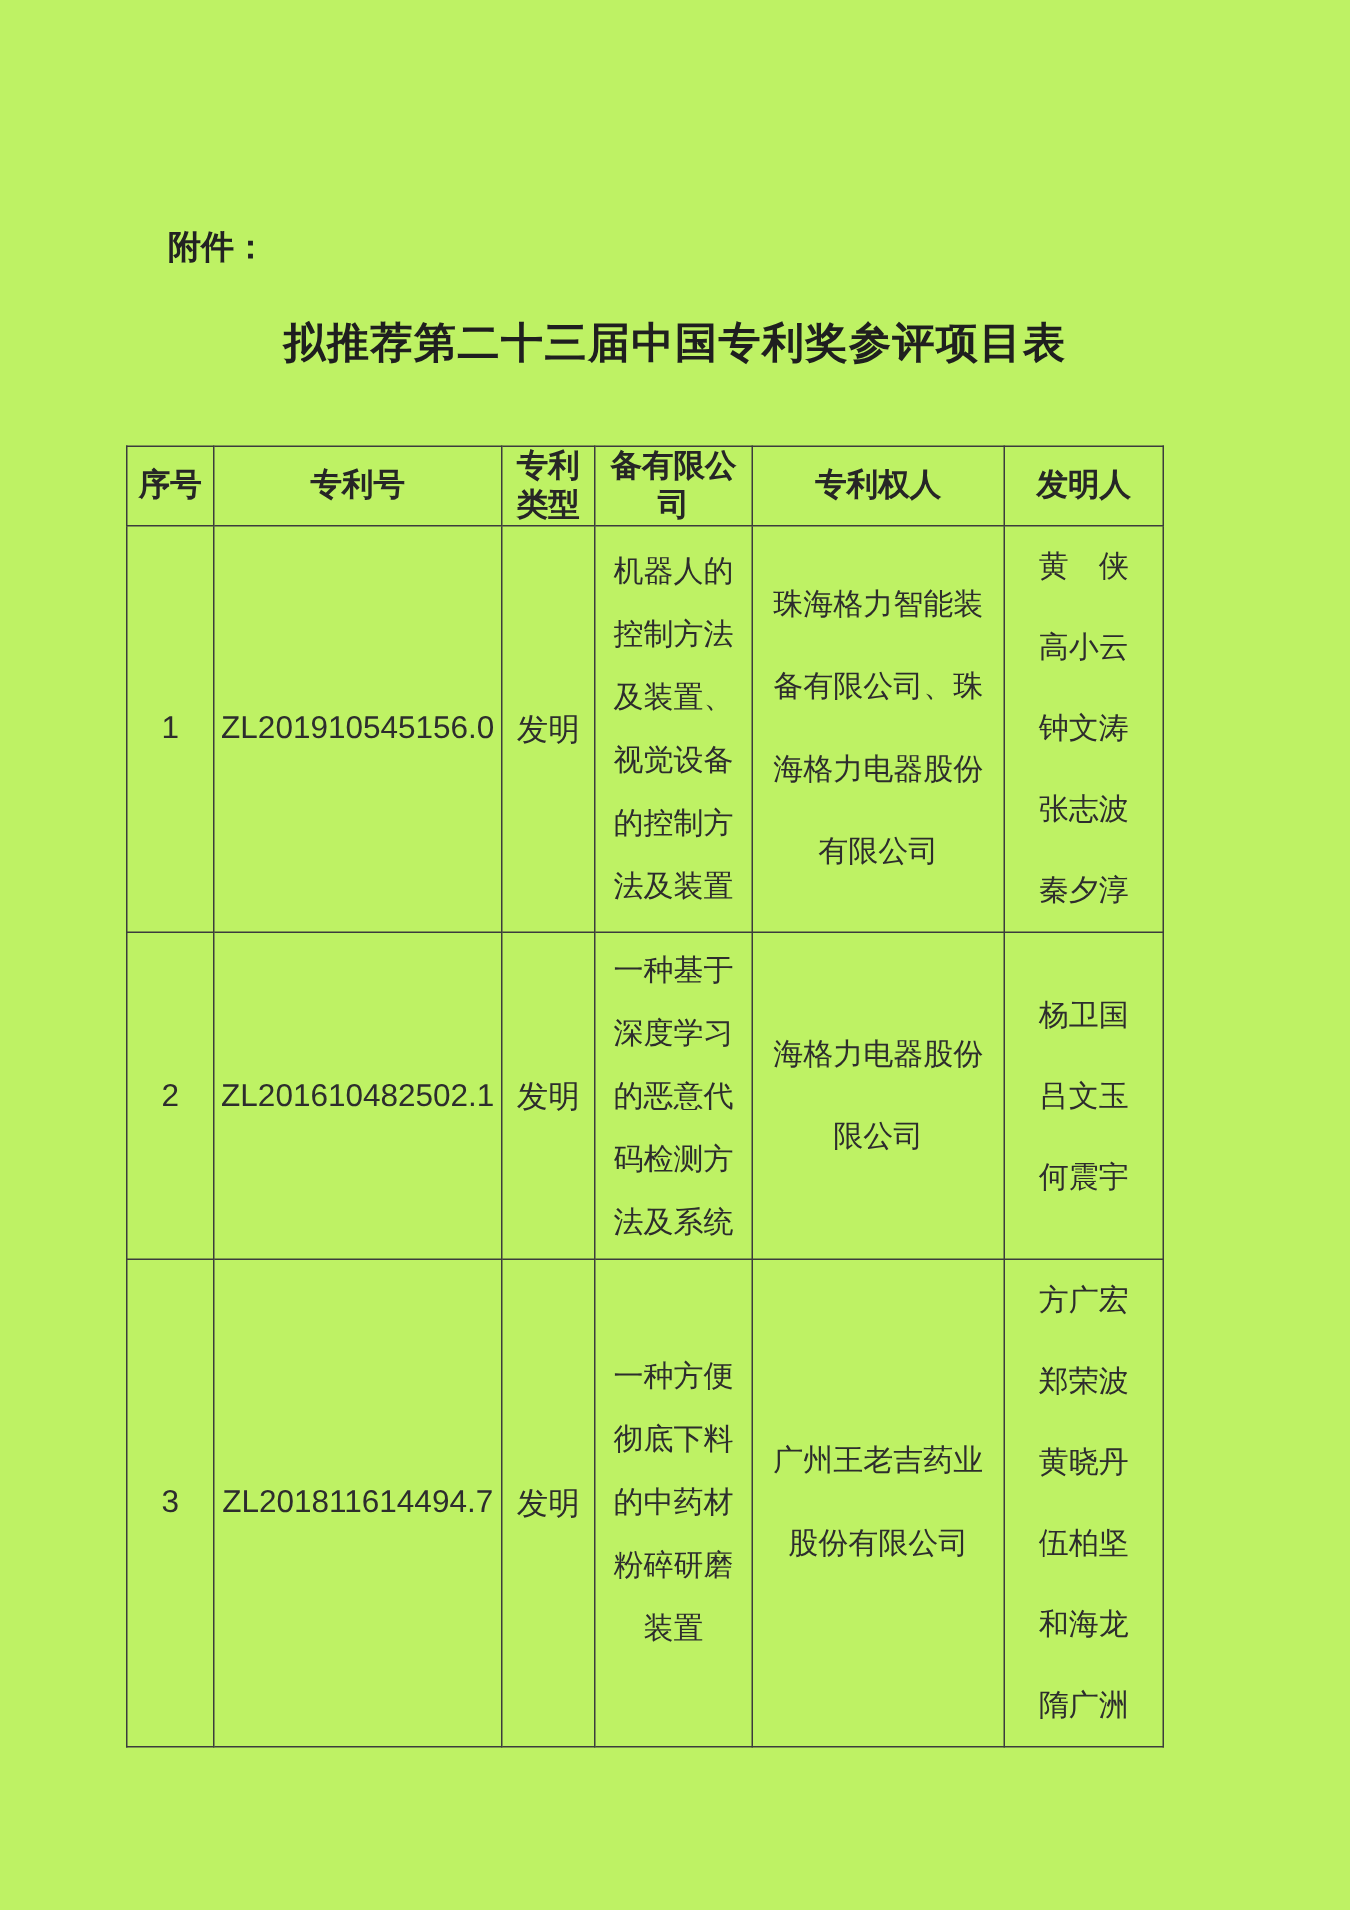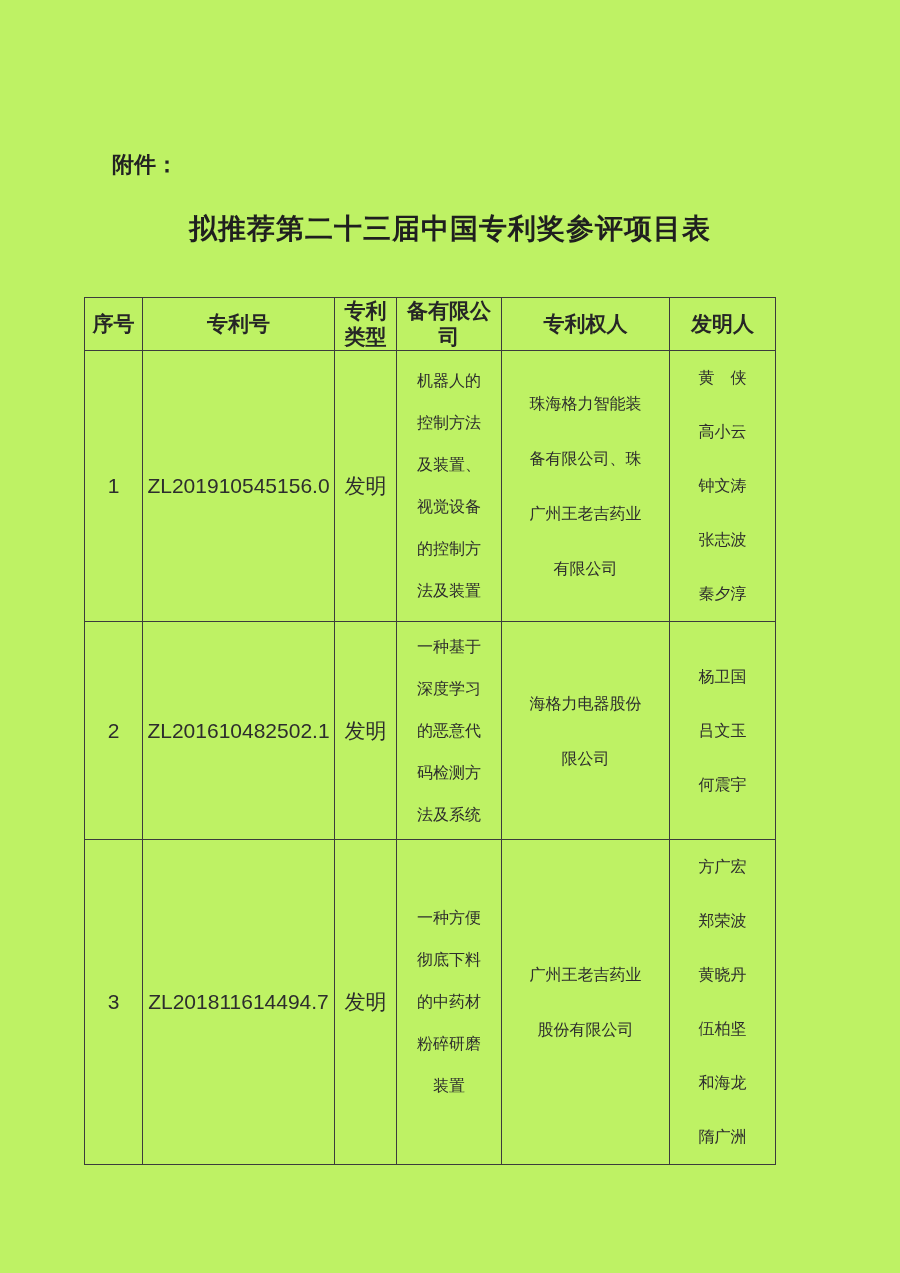--- a/index.html
+++ b/index.html
@@ -51,21 +51,21 @@
     overflow: hidden;
   }
   .patent-table th {
     font-size: 21px;
     font-weight: bold;
     line-height: 26px;
     color: #262626;
     font-family: "Liberation Sans", sans-serif;
   }
   .patent-table td {
-    font-size: 16px;
+    font-size: 20px;
     color: #2d2d2d;
   }
   td.c-no, td.c-num {
     font-family: "Liberation Sans", sans-serif;
     font-size: 21px;
     letter-spacing: 0px;
   }
   td.c-type { font-size: 21px; text-align: center; }
   td.c-name  { line-height: 42px; }
   td.c-owner { line-height: 55px; }
@@ -110,21 +110,21 @@
         <td class="c-num">ZL201910545156.0</td>
         <td class="c-type">发明</td>
         <td class="c-name">机器人的
 控制方法
 及装置、
 视觉设备
 的控制方
 法及装置</td>
         <td class="c-owner">珠海格力智能装
 备有限公司、珠
-广州王老吉药业
+海格力电器股份
 有限公司</td>
         <td class="c-inv">黄　侠
 高小云
 钟文涛
 张志波
 秦夕淳</td>
       </tr>
       <tr class="row-2">
         <td class="c-no">2</td>
         <td class="c-num">ZL201610482502.1</td>

